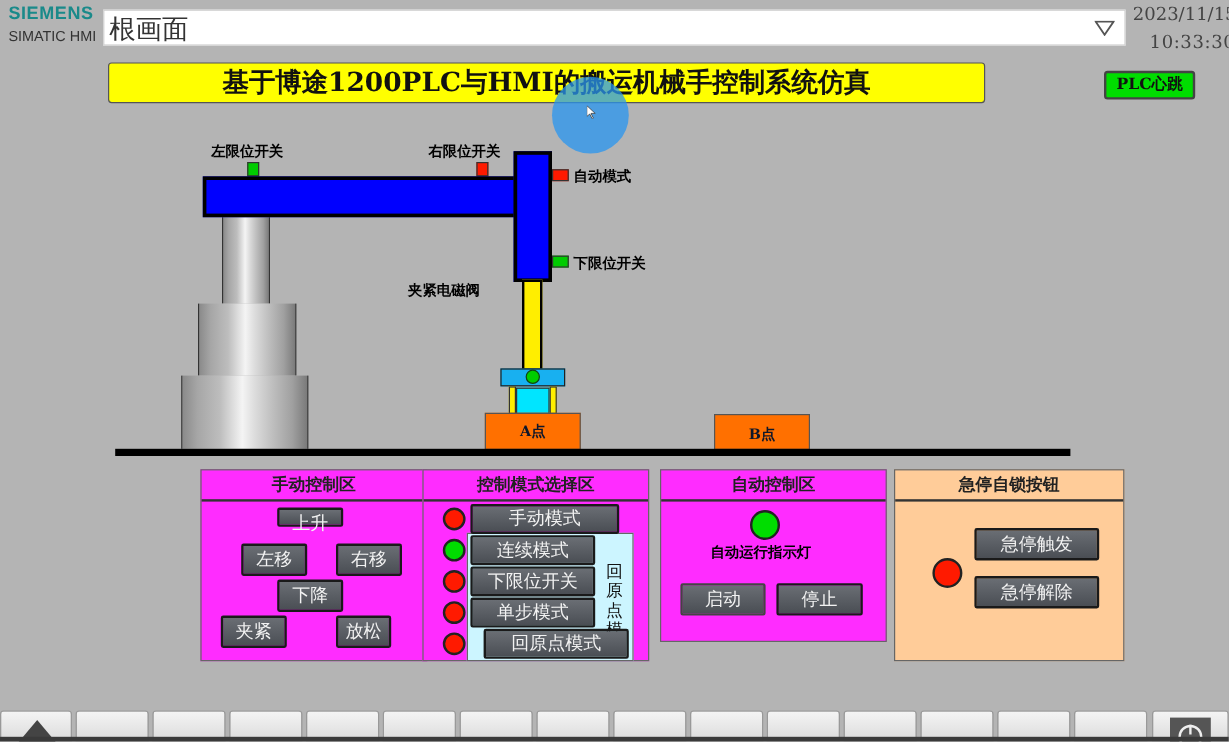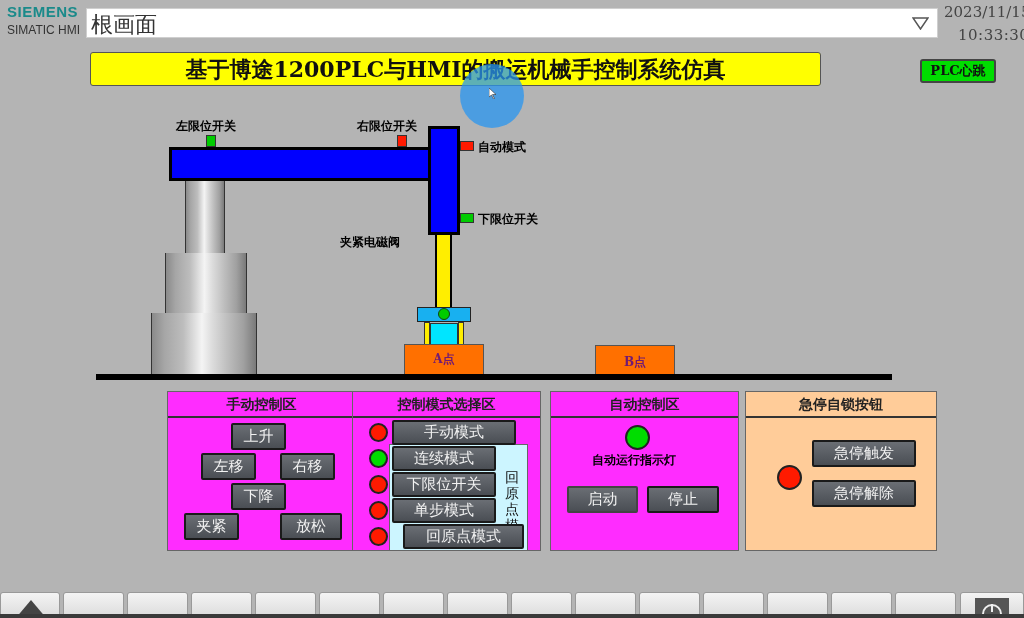--- a/index.html
+++ b/index.html
@@ -26,21 +26,21 @@
   .lbl { font: bold 12px "DejaVu Sans", sans-serif; color: #000000; white-space: nowrap; }
   .limit { border: 1px solid #333; }
   .arm-h { left: 169px; top: 147px; width: 262px; height: 34px; background: #0000ff; border: 3px solid #000; }
   .arm-v { left: 428px; top: 126px; width: 32px; height: 109px; background: #0000ff; border: 3px solid #000; }
   .rod { left: 435px; top: 233px; width: 17px; height: 76px; background: #ffee00; border: 2px solid #000; }
   .clamp-bar { left: 417px; top: 307px; width: 54px; height: 15px; background: #18b0f0; border: 1px solid #222; }
   .clamp-dot { left: 438px; top: 308px; width: 12px; height: 12px; border-radius: 50%; background: #00cc00; border: 1px solid #114411; }
   .jaw-l { left: 424px; top: 322px; width: 6px; height: 23px; background: #ffee00; border: 1px solid #333; }
   .jaw-r { left: 458px; top: 322px; width: 6px; height: 23px; background: #ffee00; border: 1px solid #333; }
   .workpiece { left: 430px; top: 323px; width: 28px; height: 22px; background: #00e5ff; border: 1px solid #333; }
-  .point { background: #ff7000; border: 1px solid #555; text-align: center; font: bold 12px "DejaVu Serif", serif; color: #701a75; }
+  .point { background: #ff7000; border: 1px solid #555; text-align: center; font: bold 12px "DejaVu Serif", serif; color: #0f172a; }
   .ground { left: 96px; top: 374px; width: 796px; height: 6px; background: #000; }
   .pillar { border-left: 1px solid #333; border-right: 1px solid #333;
     background: linear-gradient(90deg, #8a8a8a 0%, #a6a6a6 12%, #bdbdbd 30%, #f4f4f4 48%, #dcdcdc 58%, #bfbfbf 72%, #a0a0a0 88%, #7a7a7a 100%); }
 
   
   .panel { border: 1px solid #666; }
   .panel .head { height: 26px; border-bottom: 2px solid #333; text-align: center; font: bold 14px "DejaVu Sans", sans-serif; line-height: 24px; color: #222; }
   .magenta { background: #ff2cff; }
   .peach { background: #ffcc99; }
   .btn { position: absolute; background: linear-gradient(#6a6e74, #4a4e54); border: 2px solid #1a1a1a; border-radius: 2px; color: #f2f2f2; font: 15px "DejaVu Sans", sans-serif; text-align: center; cursor: pointer; }
@@ -96,46 +96,46 @@
 <div class="abs jaw-l"></div>
 <div class="abs jaw-r"></div>
 <div class="abs workpiece"></div>
 
 <div class="abs point" style="left:404px;top:344px;width:80px;height:31px;line-height:28px;">A点</div>
 <div class="abs point" style="left:595px;top:345px;width:80px;height:30px;line-height:32px;">B点</div>
 <div class="abs ground"></div>
 
 <div class="abs panel magenta" style="left:155px;top:391px;width:189px;height:160px;margin-left:12px;">
   <div class="head">手动控制区</div>
-  <div class="btn" style="left:63px;top:31px;width:55px;height:27px;line-height:23px;">上升</div>
+  <div class="btn" style="left:63px;top:31px;width:55px;height:16px;line-height:23px;">上升</div>
   <div class="btn" style="left:33px;top:61px;width:55px;height:27px;line-height:23px;">左移</div>
   <div class="btn" style="left:112px;top:61px;width:55px;height:27px;line-height:23px;">右移</div>
   <div class="btn" style="left:63px;top:91px;width:55px;height:27px;line-height:23px;">下降</div>
   <div class="btn" style="left:16px;top:121px;width:55px;height:27px;line-height:23px;">夹紧</div>
-  <div class="btn" style="left:112px;top:121px;width:62px;height:27px;line-height:23px;">放松</div>
+  <div class="btn" style="left:112px;top:121px;width:46px;height:27px;line-height:23px;">放松</div>
 </div>
 
 <div class="abs panel magenta" style="left:352px;top:391px;width:189px;height:160px;">
   <div class="head">控制模式选择区</div>
   <div class="auto-box">
     <div class="auto-label">回原点模式</div>
   </div>
   <div class="lamp red" style="left:16px;top:31px;width:19px;height:19px;"></div>
   <div class="btn" style="left:39px;top:28px;width:124px;height:25px;line-height:21px;">手动模式</div>
   <div class="lamp green" style="left:16px;top:57px;width:19px;height:19px;"></div>
   <div class="btn" style="left:39px;top:54px;width:104px;height:25px;line-height:21px;">连续模式</div>
   <div class="lamp red" style="left:16px;top:83px;width:19px;height:19px;"></div>
   <div class="btn" style="left:39px;top:80px;width:104px;height:25px;line-height:21px;">下限位开关</div>
   <div class="lamp red" style="left:16px;top:109px;width:19px;height:19px;"></div>
   <div class="btn" style="left:39px;top:106px;width:104px;height:25px;line-height:21px;">单步模式</div>
   <div class="lamp red" style="left:16px;top:135px;width:19px;height:19px;"></div>
   <div class="btn" style="left:50px;top:132px;width:121px;height:25px;line-height:21px;">回原点模式</div>
 </div>
 
-<div class="abs panel magenta" style="left:550px;top:391px;width:189px;height:160px;">
+<div class="abs panel magenta" style="left:550px;top:391px;width:189px;height:144px;">
   <div class="head">自动控制区</div>
   <div class="lamp green" style="left:74px;top:33px;width:25px;height:25px;"></div>
   <div class="abs lbl" style="left:41px;top:60px;">自动运行指示灯</div>
   <div class="btn" style="left:16px;top:94px;width:71px;height:27px;line-height:23px;border-color:#444;">启动</div>
   <div class="btn" style="left:96px;top:94px;width:72px;height:27px;line-height:23px;">停止</div>
 </div>
 
 <div class="abs panel peach" style="left:745px;top:391px;width:192px;height:160px;">
   <div class="head">急停自锁按钮</div>
   <div class="lamp red" style="left:31px;top:73px;width:25px;height:25px;"></div>

